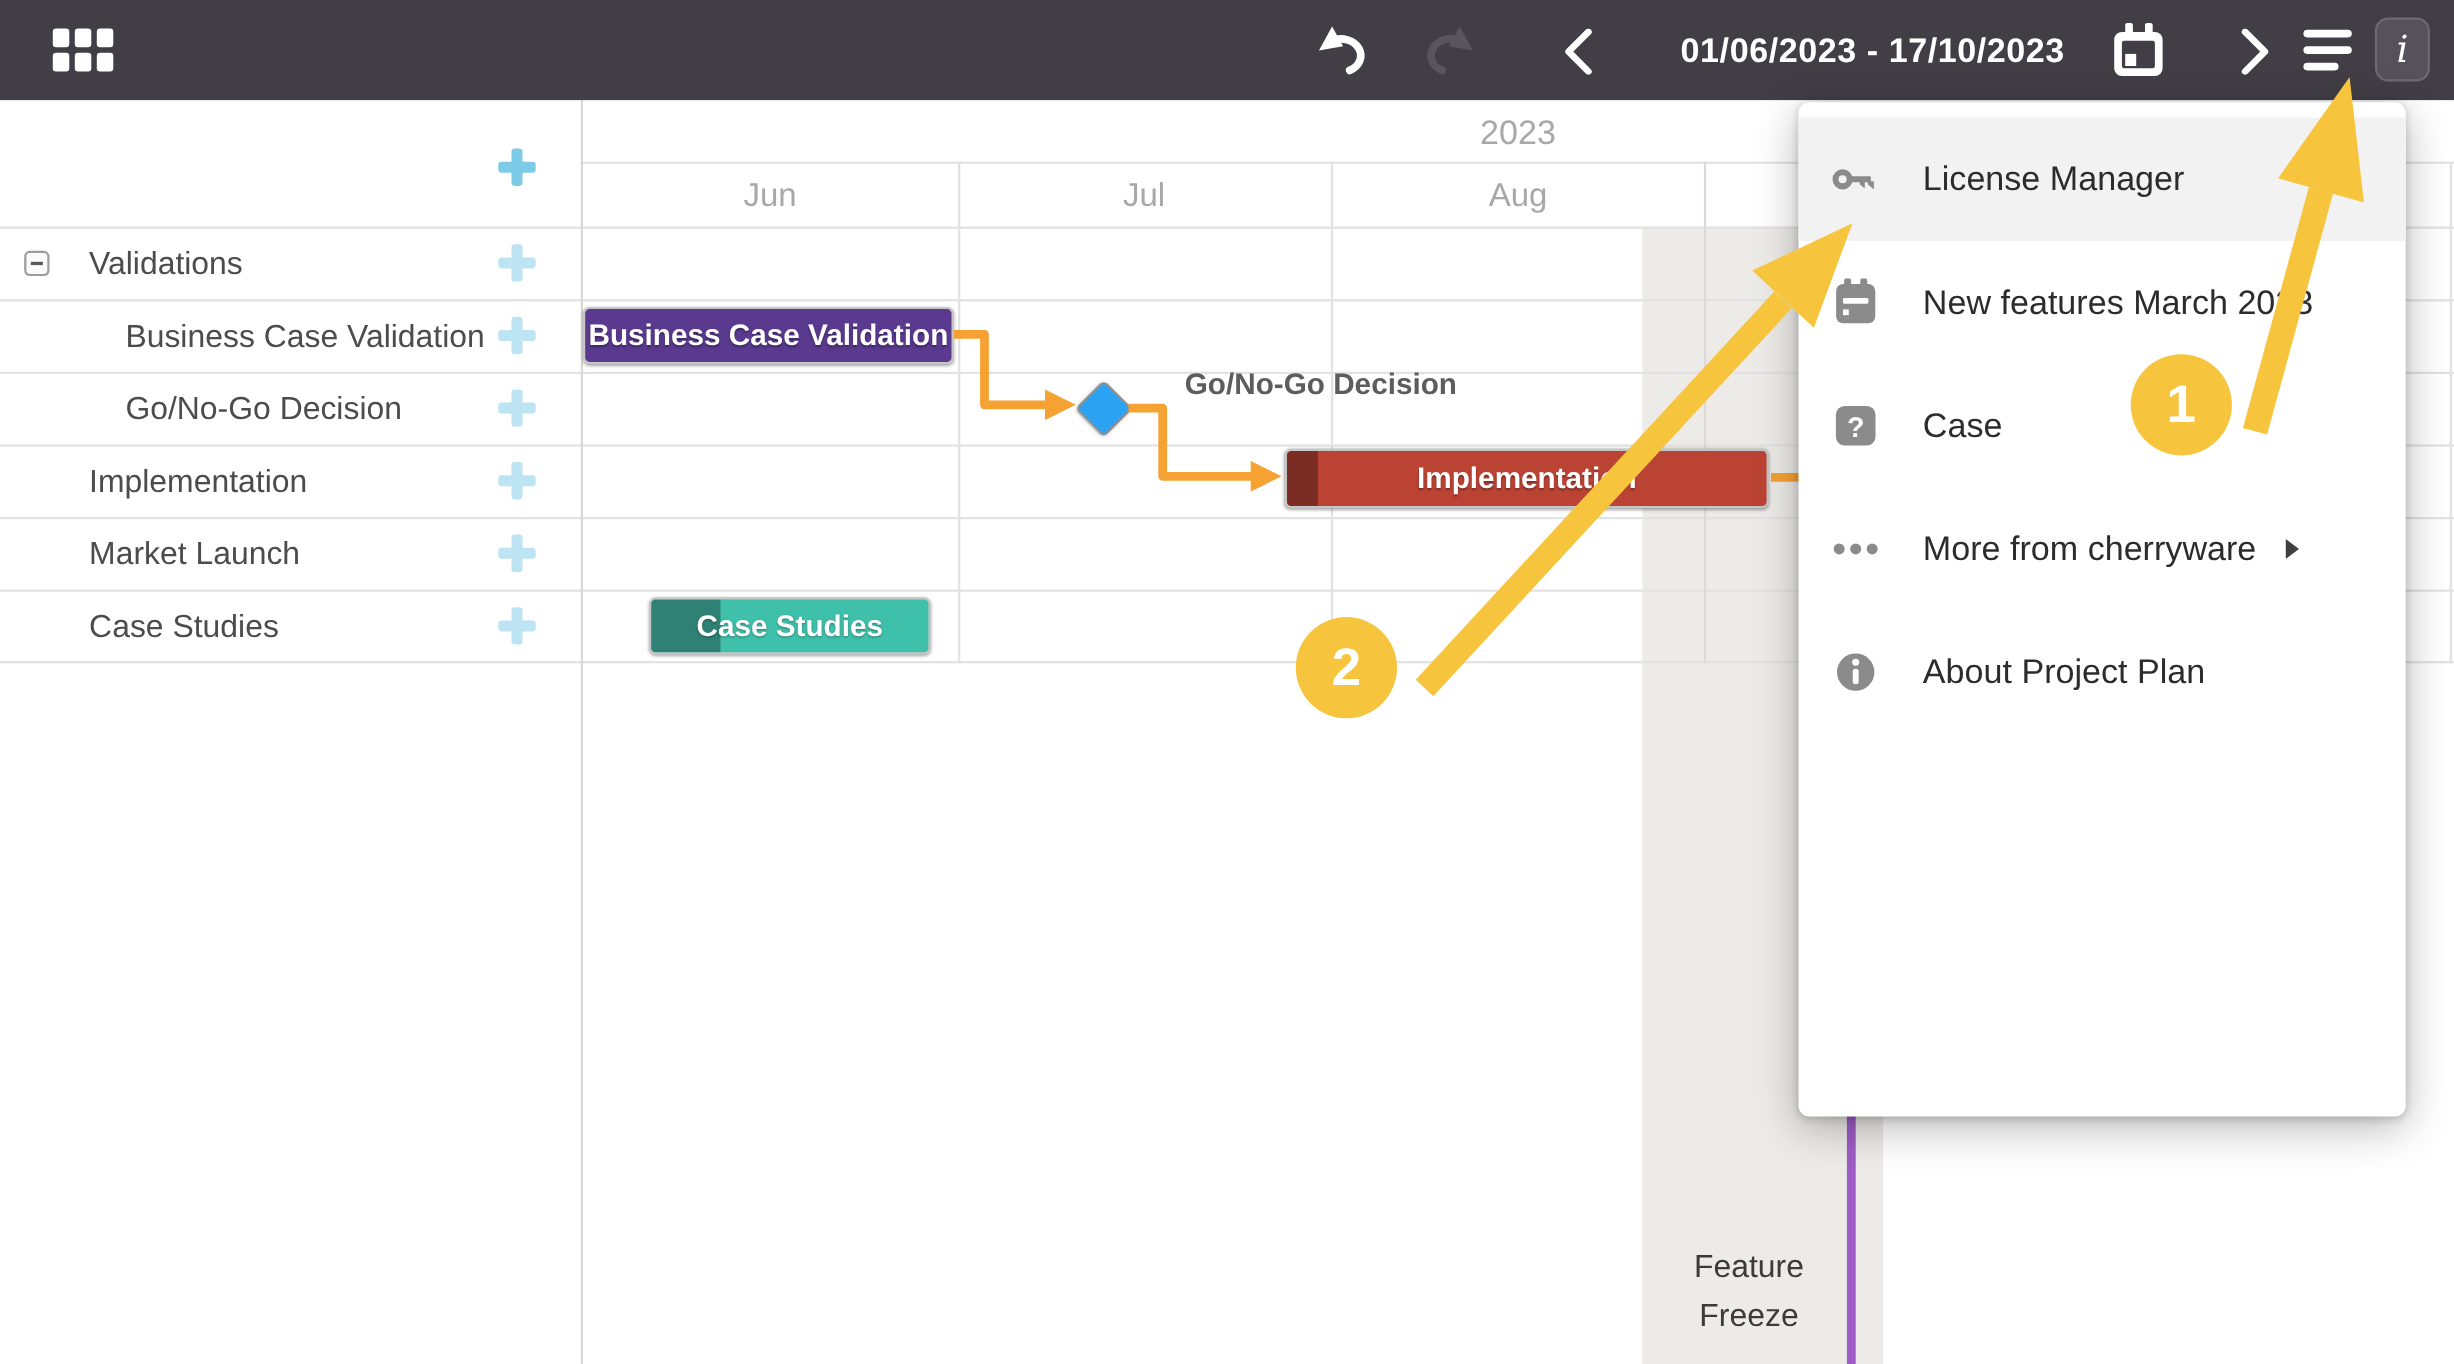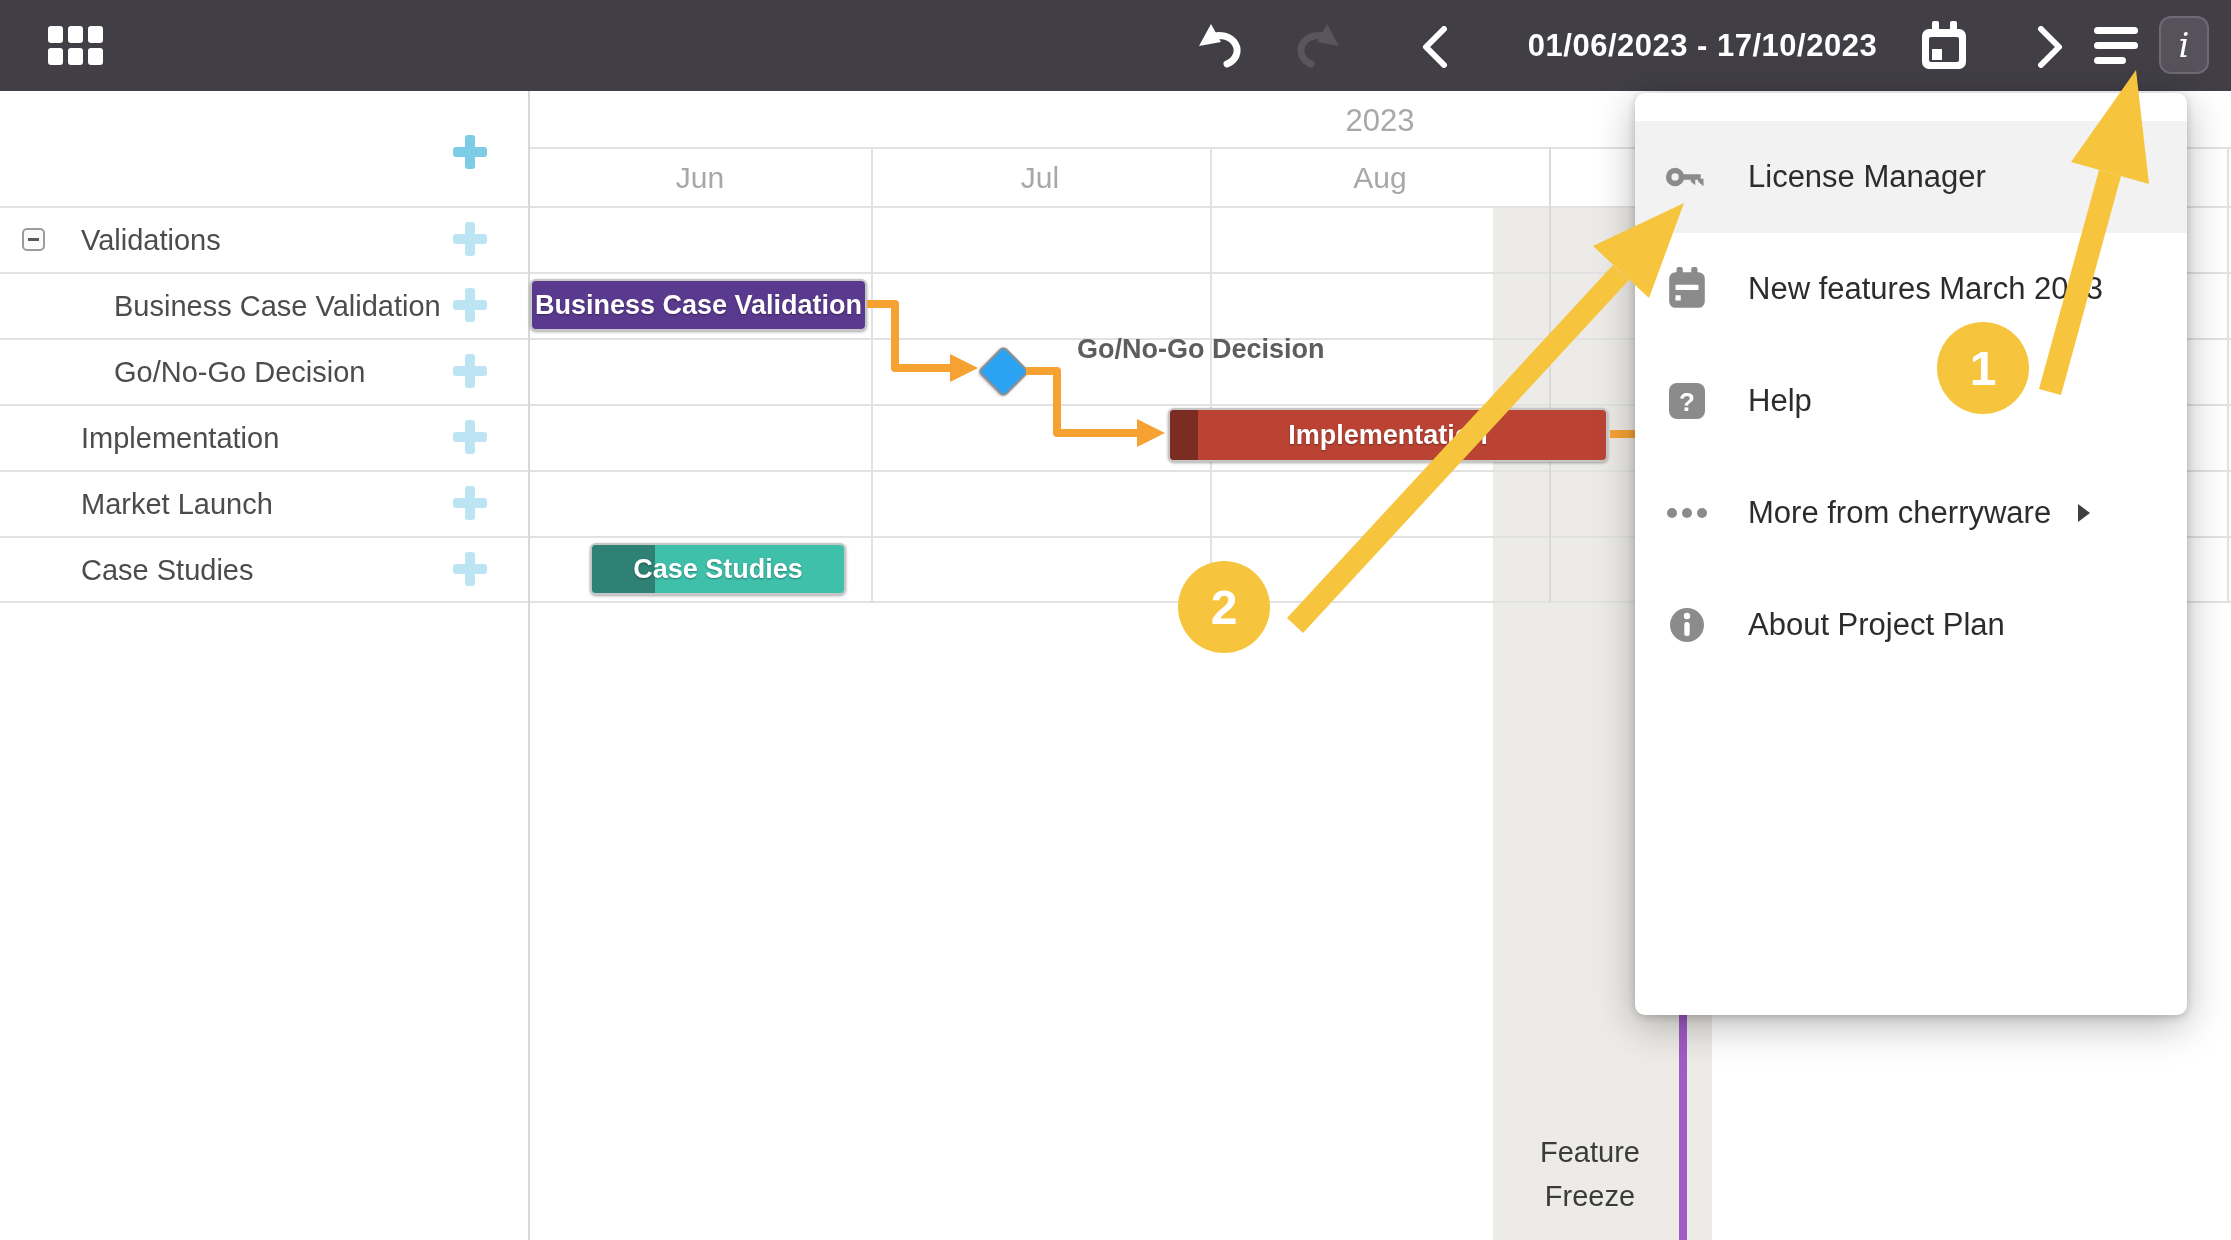--- a/index.html
+++ b/index.html
@@ -40,21 +40,21 @@
   
   .bar { position:absolute; border:2px solid #c6c6c6; border-radius:6px; box-shadow:0 1px 3px rgba(0,0,0,.35); display:flex; align-items:center; justify-content:center; color:#fff; font-weight:700; font-size:27px; text-shadow:0 1px 2px rgba(0,0,0,.35); z-index:5; cursor:pointer; overflow:hidden; white-space:nowrap; }
   .bar .progress { position:absolute; left:0; top:0; bottom:0; }
   .bar span { position:relative; z-index:2; }
   .milestone { position:absolute; left:985px; top:353px; width:37px; height:37px; background:#2ba3f2; border:2px solid #8f8f8f; border-radius:5px; transform:rotate(45deg); box-shadow:0 1px 3px rgba(0,0,0,.3); z-index:5; cursor:pointer; }
   .milestone-label { position:absolute; left:1077px; top:334px; color:#5d5d5d; font-size:27px; font-weight:700; z-index:5; white-space:nowrap; }
 
   svg.connectors { position:absolute; left:0; top:0; z-index:6; pointer-events:none; }
 
   
-  .menu { position:absolute; left:1635px; top:93px; width:552px; height:922px; background:#fff; border-radius:10px; box-shadow:0 10px 40px rgba(0,0,0,.28), 0 2px 8px rgba(0,0,0,.18); z-index:50; padding-top:28px; }
+  .menu { position:absolute; left:1635px; top:93px; width:552px; height:922px; background:#fff; border-radius:10px; box-shadow:0 10px 40px rgba(0,0,0,.28), 0 2px 8px rgba(0,0,0,.18); z-index:50; padding-top:14px; }
   .menu-item { position:relative; height:112px; display:flex; align-items:center; cursor:pointer; }
   .menu-item.highlight { background:#f2f2f2; }
   .mi-icon { width:44px; height:44px; margin-left:30px; flex:0 0 44px; display:flex; align-items:center; justify-content:center; }
   .mi-label { margin-left:39px; color:#2c2c2c; font-size:31px; white-space:nowrap; }
   .mi-caret { margin-left:auto; margin-right:96px; width:14px; height:20px; }
 
   
   svg.annot { position:absolute; left:0; top:0; z-index:100; pointer-events:none; }
   .badge { position:absolute; width:92px; height:92px; border-radius:50%; background:#f6c53d; color:#fff; font-size:48px; font-weight:700; display:flex; align-items:center; justify-content:center; z-index:101; }
 </style>
@@ -222,21 +222,21 @@
     <span class="mi-label">New features March 2023</span>
   </div>
 
   <div class="menu-item">
     <span class="mi-icon">
       <svg width="42" height="42" viewBox="0 0 42 42">
         <rect x="3" y="3" width="36" height="36" rx="8" fill="#8b8b8b"></rect>
         <text x="21" y="31" text-anchor="middle" font-size="26" font-weight="bold" fill="#ffffff" font-family="Liberation Sans, sans-serif">?</text>
       </svg>
     </span>
-    <span class="mi-label">Help</span>
+    <span class="mi-label">Case</span>
   </div>
 
 
 
 
   <div class="menu-item">
     <span class="mi-icon">
       <svg width="44" height="16" viewBox="0 0 44 16">
           <g fill="#8b8b8b">
         <circle cx="7" cy="8" r="5"></circle>

